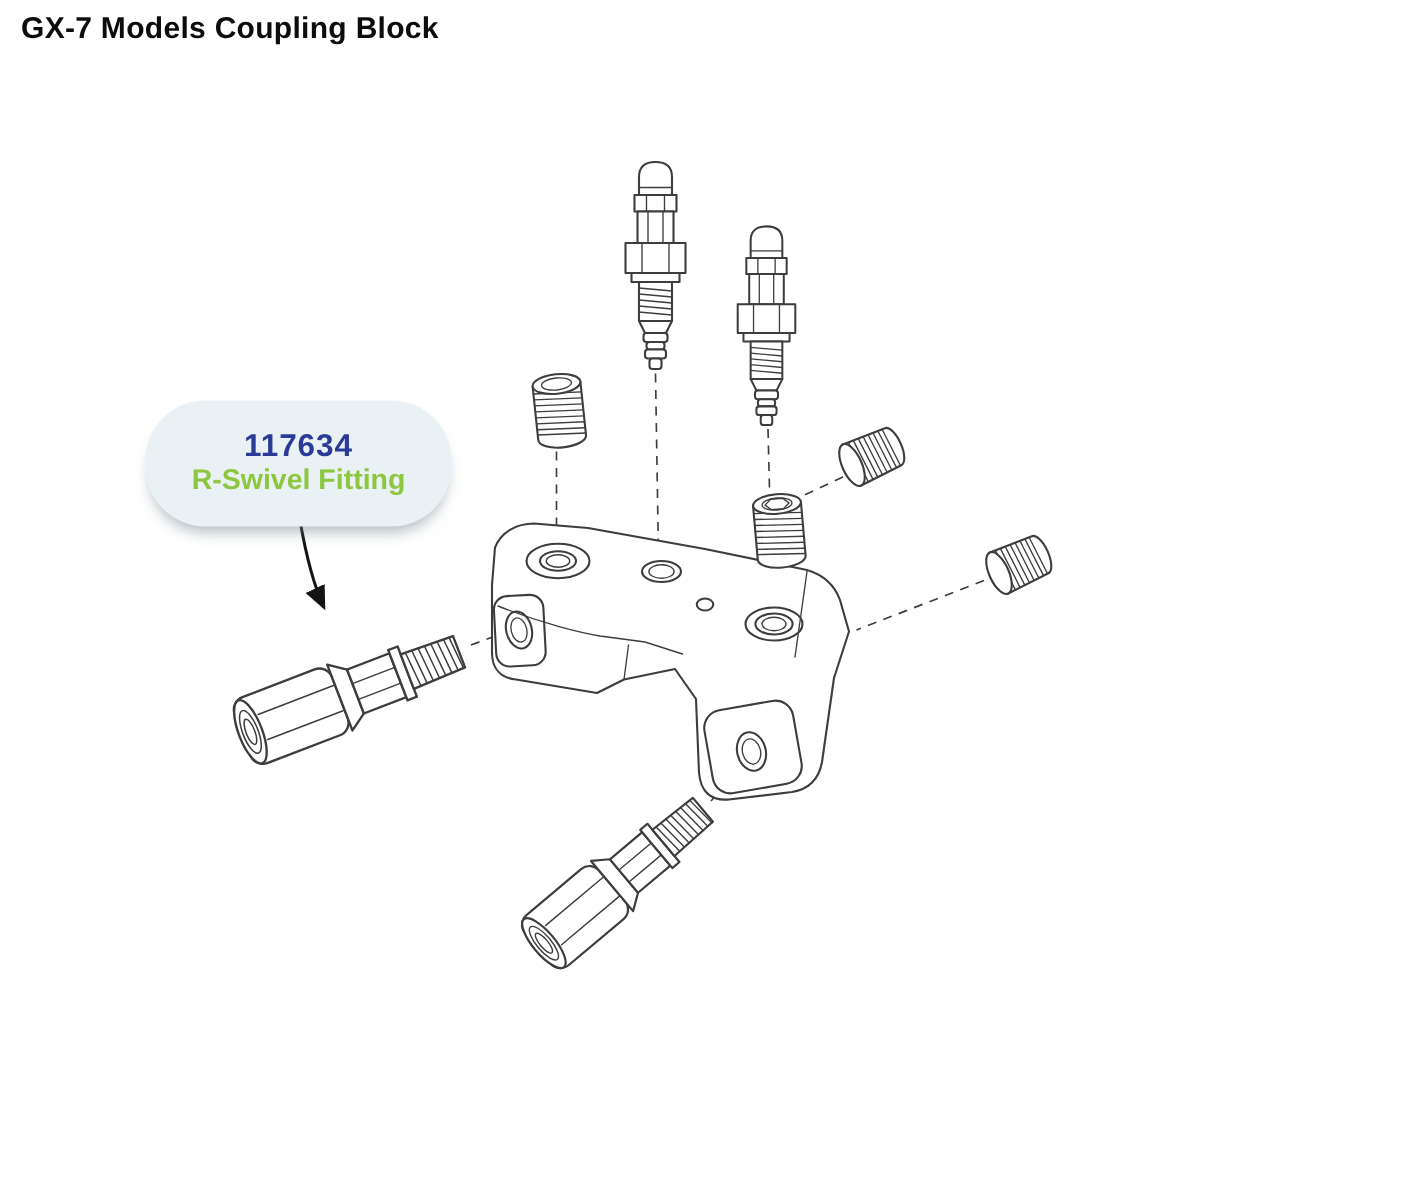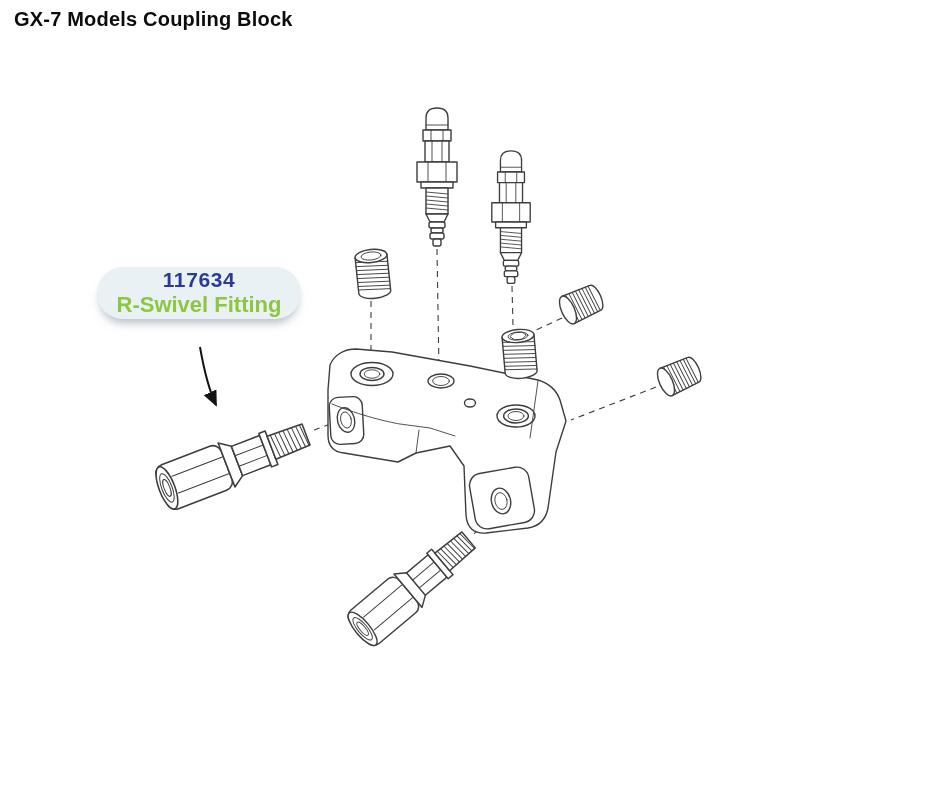--- a/index.html
+++ b/index.html
@@ -21,35 +21,35 @@
   
   .part  { fill:#ffffff; stroke:var(--line-art,#3d3d3d); stroke-width:1.4; stroke-linejoin:round; stroke-linecap:round; }
   .ln    { fill:none;    stroke:var(--line-art,#3d3d3d); stroke-width:1.4; stroke-linejoin:round; stroke-linecap:round; }
   .thin  { fill:none;    stroke:var(--line-art,#3d3d3d); stroke-width:.9;  stroke-linecap:round; }
   .dash  { fill:none;    stroke:var(--line-art,#3d3d3d); stroke-width:1.1; stroke-dasharray:6 5; }
   .arrow { fill:none;    stroke:var(--arrow,#141414);    stroke-width:2; }
 
   
   .callout {
     position:absolute; left:97px; top:267px;
-    width:204px; height:52px;
+    width:204px; height:84px;
     background:var(--callout-bg,#e9f1f4);
     border-radius:40px;
     display:flex; flex-direction:column; align-items:center; justify-content:center;
     box-shadow:0 7px 9px -3px rgba(110,130,140,.5);
     cursor:pointer;
   }
   .part-number {
     color:var(--part-number,#2b3a96);
     font-size:21px; font-weight:800; letter-spacing:.6px;
     line-height:1.1;
   }
   .part-name {
     color:var(--part-name,#8dc63f);
-    font-size:22px; font-weight:700; margin-top:2px;
+    font-size:19px; font-weight:700; margin-top:2px;
     line-height:1.1;
   }
 </style>
 </head>
 <body>
 
 <h1 class="page-title">GX-7 Models Coupling Block</h1>
 
 <svg class="diagram" width="940" height="788" viewBox="0 0 940 788">
 

